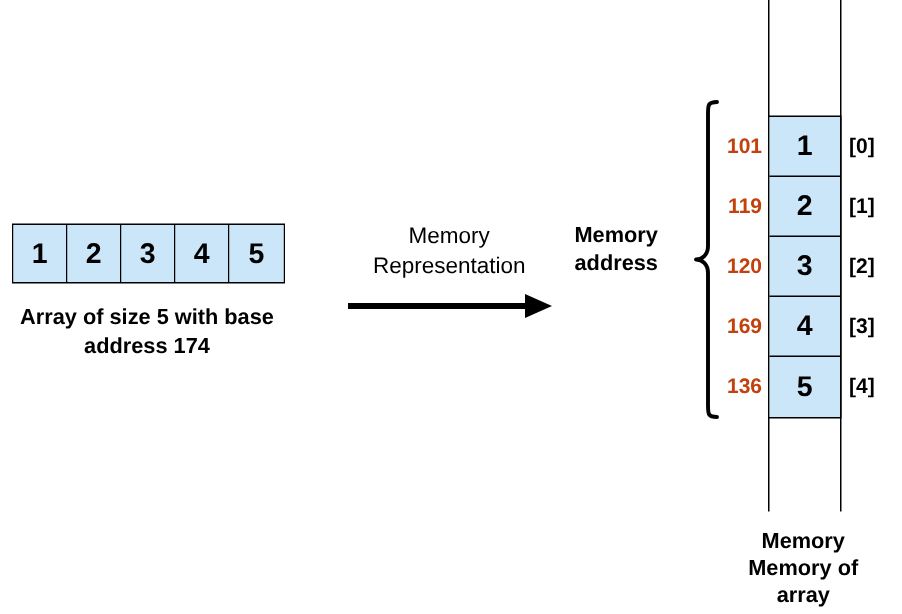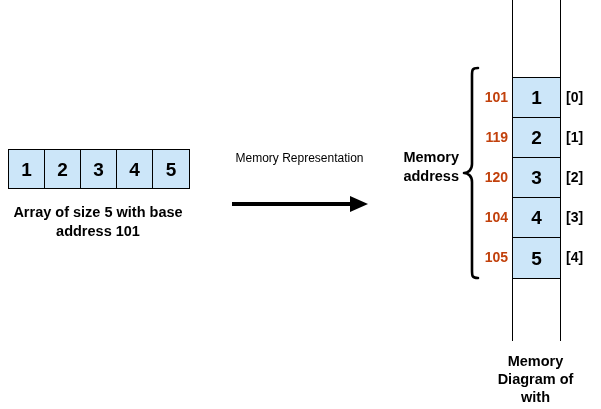--- a/index.html
+++ b/index.html
@@ -53,39 +53,39 @@
     line-height: 19px;
   }
 
   
   #mid-label {
     position: absolute;
     left: 222px;
     top: 148px;
     width: 155px;
     text-align: center;
-    font-size: 12px;
+    font-size: 15px;
     color: #000000;
     line-height: 20px;
   }
   #mid-arrow {
     position: absolute;
     left: 232px;
     top: 196px;
     width: 136px;
     height: 16px;
   }
 
   
   #mem-label {
     position: absolute;
     left: 383px;
     top: 148px;
     width: 76px;
-    text-align: right;
+    text-align: left;
     font-size: 14.5px;
     font-weight: bold;
     color: #000000;
     line-height: 19px;
   }
   #brace {
     position: absolute;
     left: 462px;
     top: 66px;
     width: 18px;
@@ -166,21 +166,21 @@
 <div id="canvas">
 
   <div id="left-array">
     <div class="array-cell">1</div>
     <div class="array-cell">2</div>
     <div class="array-cell">3</div>
     <div class="array-cell">4</div>
     <div class="array-cell">5</div>
   </div>
 
-  <div id="left-caption">Array of size 5 with base address 101</div>
+  <div id="left-caption">Array of size 5 with base address 174</div>
 
   <div id="mid-label">Memory Representation</div>
 
   <svg id="mid-arrow" viewBox="0 0 136 16">
     <line x1="0" y1="8" x2="122" y2="8" stroke="#000000" stroke-width="4"></line>
     <polygon points="118,0 136,8 118,16" fill="#000000"></polygon>
   </svg>
 
   <div id="mem-label">Memory address</div>
 
@@ -194,24 +194,24 @@
     <div class="mem-cell">1</div>
     <div class="mem-cell">2</div>
     <div class="mem-cell">3</div>
     <div class="mem-cell">4</div>
     <div class="mem-cell">5</div>
   </div>
 
   <div class="addr-label" style="top:89px">101</div>
   <div class="addr-label" style="top:129px">119</div>
   <div class="addr-label" style="top:169px">120</div>
-  <div class="addr-label" style="top:209px">104</div>
-  <div class="addr-label" style="top:249px">105</div>
+  <div class="addr-label" style="top:209px">169</div>
+  <div class="addr-label" style="top:249px">136</div>
 
   <div class="index-label" style="top:89px">[0]</div>
   <div class="index-label" style="top:129px">[1]</div>
   <div class="index-label" style="top:169px">[2]</div>
   <div class="index-label" style="top:209px">[3]</div>
   <div class="index-label" style="top:249px">[4]</div>
 
-  <div id="bottom-caption">Memory Diagram of with</div>
+  <div id="bottom-caption">Memory Memory of array</div>
 
 </div>
 
 </body></html>

